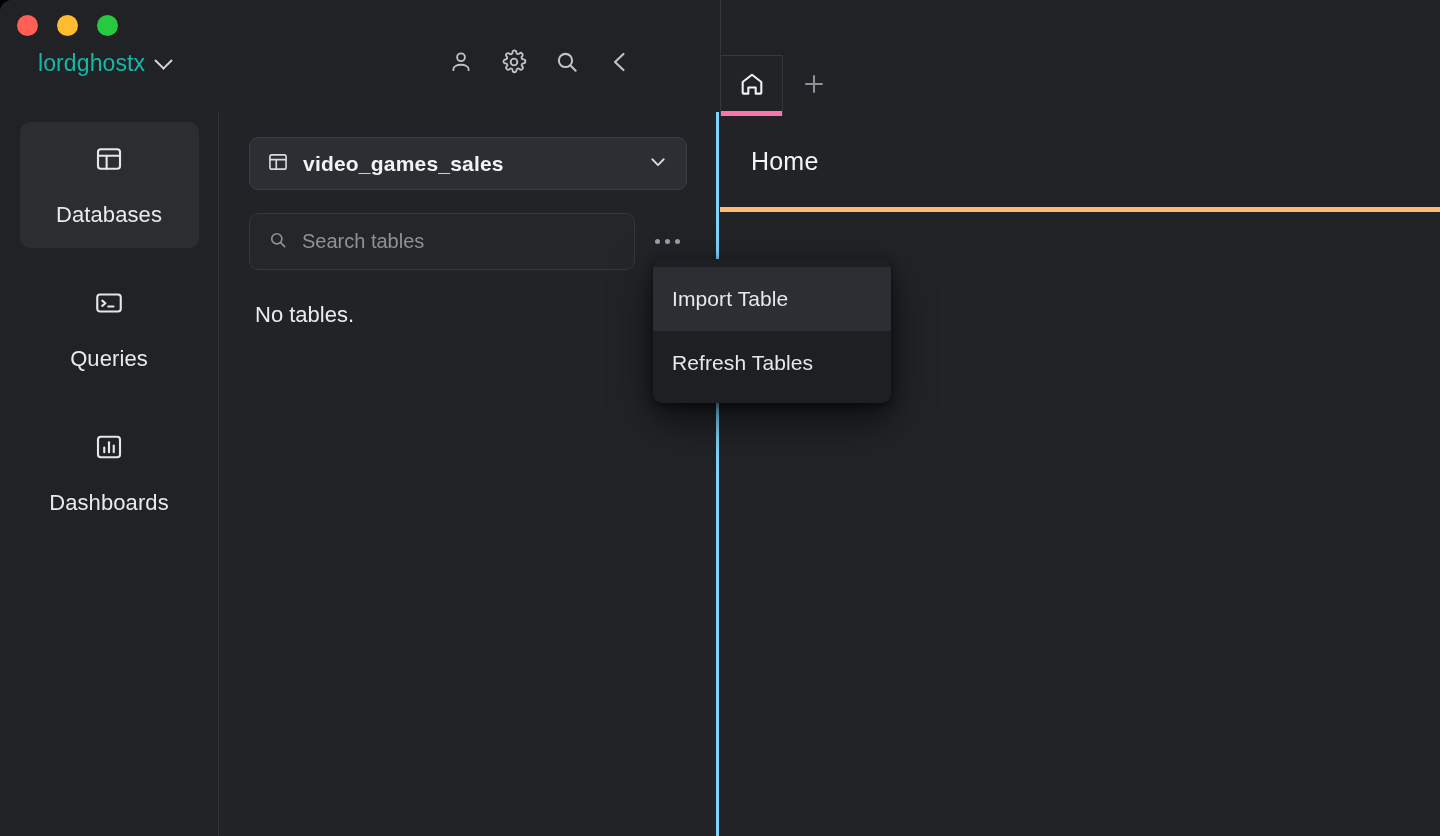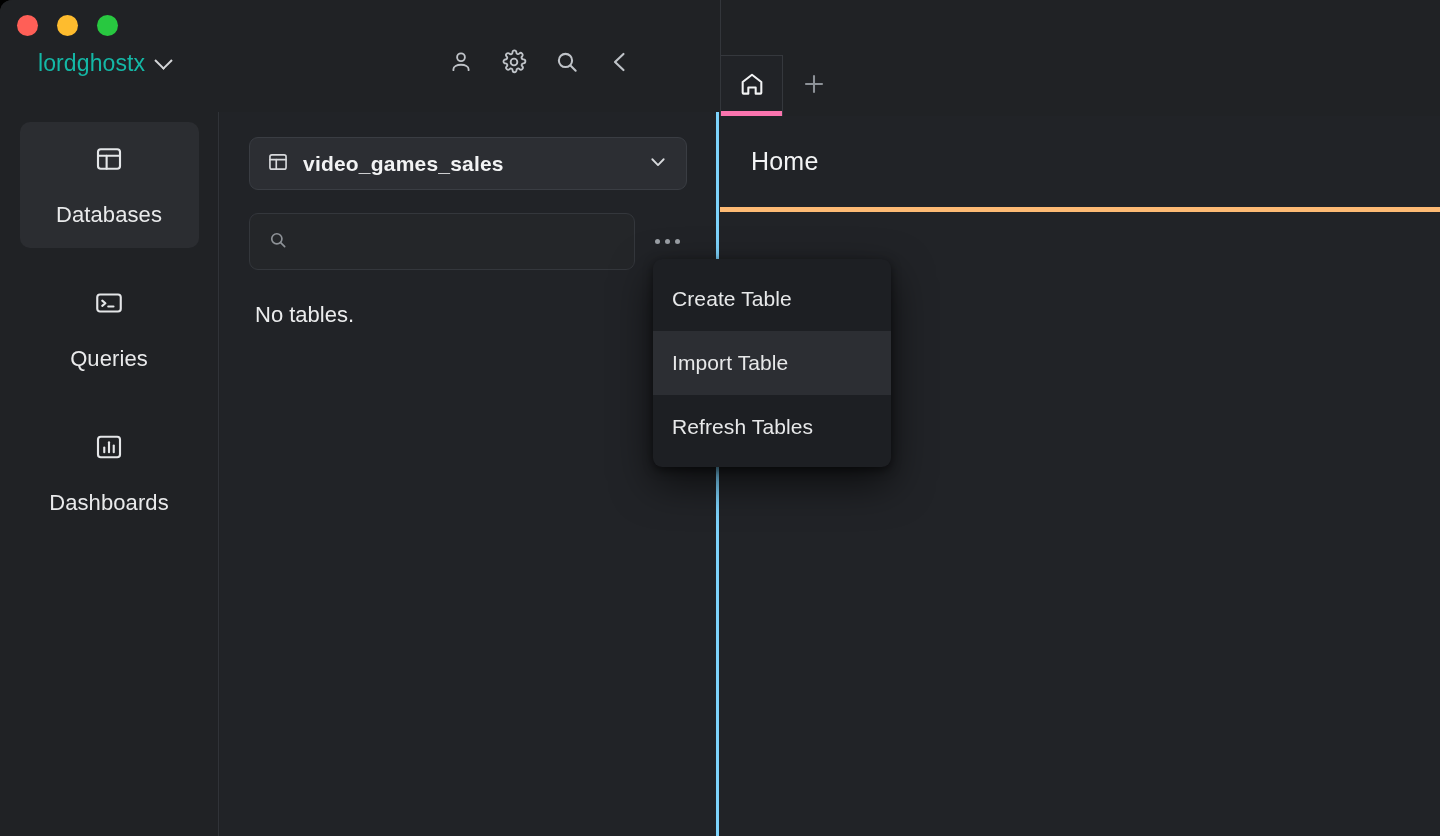--- a/index.html
+++ b/index.html
@@ -420,20 +420,21 @@
     </div>
 
     <div id="search-row">
       <div id="search-box">
         <span>
           <svg width="20" height="20" viewBox="0 0 24 24" fill="none" stroke="#8E9297" stroke-width="2" stroke-linecap="round" stroke-linejoin="round">
             <circle cx="10.6" cy="10.6" r="6.1"></circle>
             <line x1="15.2" y1="15.2" x2="20" y2="20"></line>
           </svg>
         </span>
+        <input id="search-input" type="text" placeholder="Search tables" style="">
       </div>
 
       <div id="tables-menu-btn">
         <span class="dot3"></span>
         <span class="dot3"></span>
         <span class="dot3"></span>
       </div>
     </div>
 
     <div id="empty-state">No tables.</div>
@@ -441,18 +442,17 @@
   </div>
 
   <div id="main-content">
     <div id="content-header">
       <span id="content-title">Home</span>
     </div>
     <div id="content-body"></div>
   </div>
 
   <div id="context-menu">
-    <div class="menu-item">Create Table</div>
     <div class="menu-item highlighted">Import Table</div>
     <div class="menu-item">Refresh Tables</div>
   </div>
 
 </div>
 
 </body></html>

